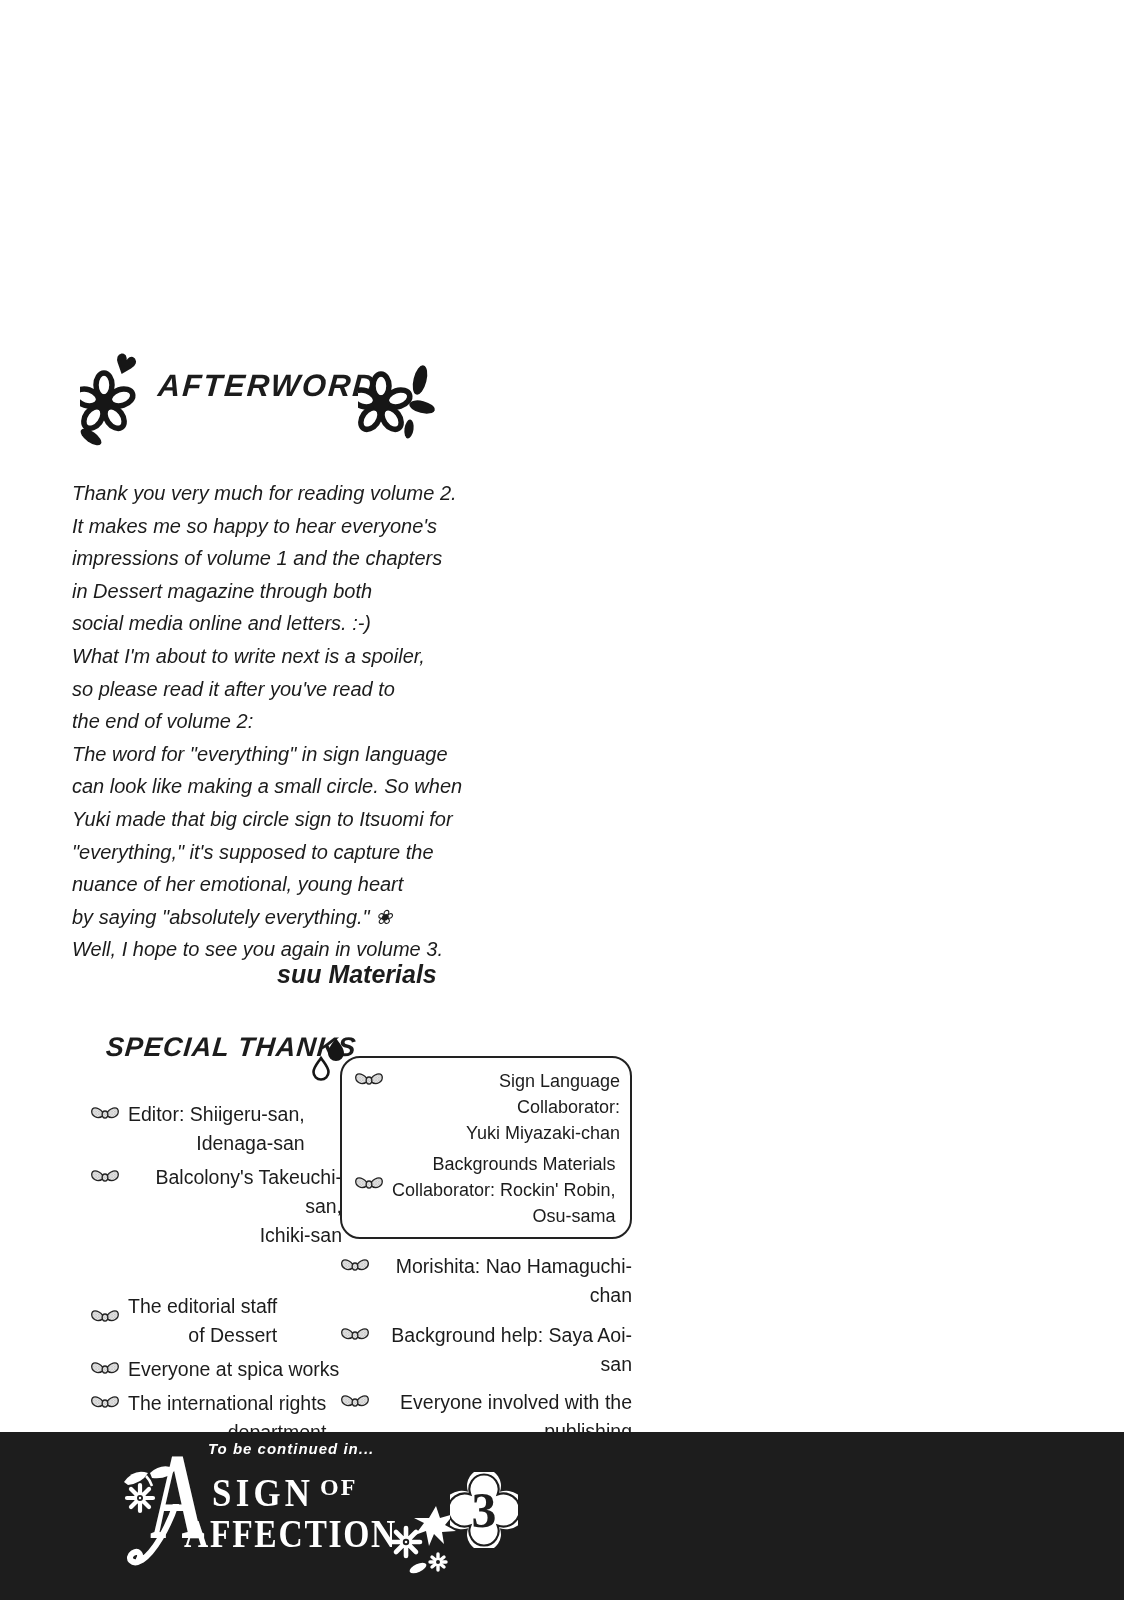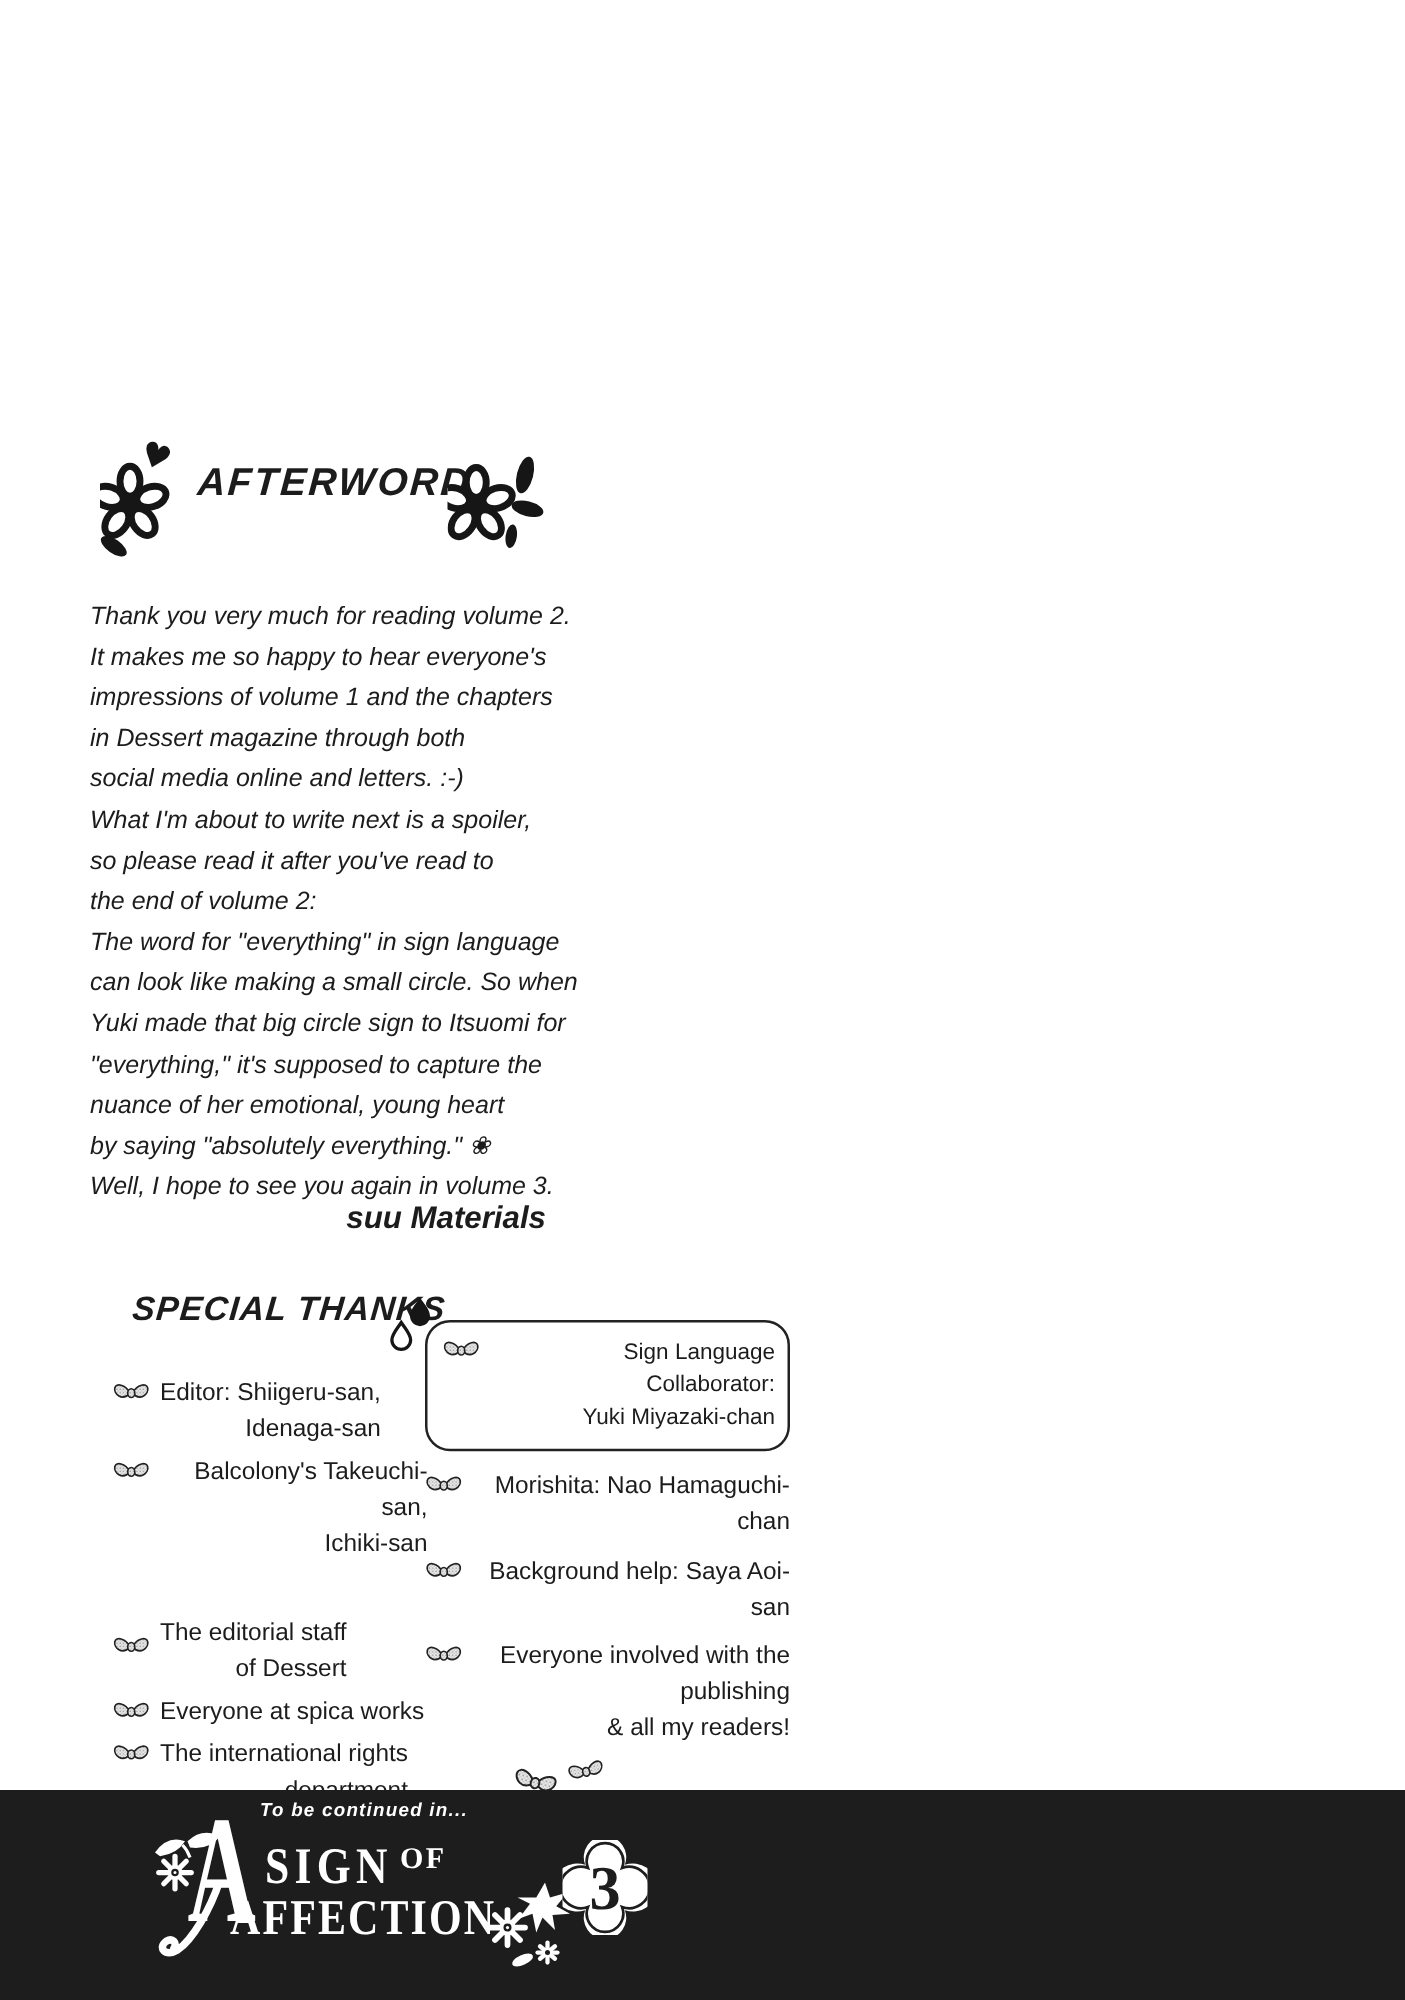--- a/index.html
+++ b/index.html
@@ -182,20 +182,30 @@
     <div class="thanks-box">
       <div class="thanks-item">
         <svg class="bow" viewBox="0 0 36 22">
             <path d="M17,11 C12,2.5 3.5,1 2.2,6 C1,11.5 9,19.5 17,11 Z"></path>
             <path d="M19,11 C24,2.5 32.5,1 33.8,6 C35,11.5 27,19.5 19,11 Z"></path>
             <ellipse cx="18" cy="11" rx="3.4" ry="4.2"></ellipse>
           </svg>
         <span class="txt">Sign Language Collaborator:
 Yuki Miyazaki-chan</span>
       </div>
+      <div class="thanks-item" style="margin-bottom:0">
+        <svg class="bow bow2" viewBox="0 0 36 22">
+            <path d="M17,11 C12,2.5 3.5,1 2.2,6 C1,11.5 9,19.5 17,11 Z"></path>
+            <path d="M19,11 C24,2.5 32.5,1 33.8,6 C35,11.5 27,19.5 19,11 Z"></path>
+            <ellipse cx="18" cy="11" rx="3.4" ry="4.2"></ellipse>
+          </svg>
+        <span class="txt">Backgrounds Materials
+Collaborator: Rockin' Robin,
+Osu-sama</span>
+      </div>
     </div>
     <div class="thanks-item" style="margin-bottom:11px">
       <svg class="bow" viewBox="0 0 36 22">
           <path d="M17,11 C12,2.5 3.5,1 2.2,6 C1,11.5 9,19.5 17,11 Z"></path>
           <path d="M19,11 C24,2.5 32.5,1 33.8,6 C35,11.5 27,19.5 19,11 Z"></path>
           <ellipse cx="18" cy="11" rx="3.4" ry="4.2"></ellipse>
         </svg>
       <span class="txt">Morishita: Nao Hamaguchi-chan</span>
     </div>
     <div class="thanks-item" style="margin-bottom:9px">

